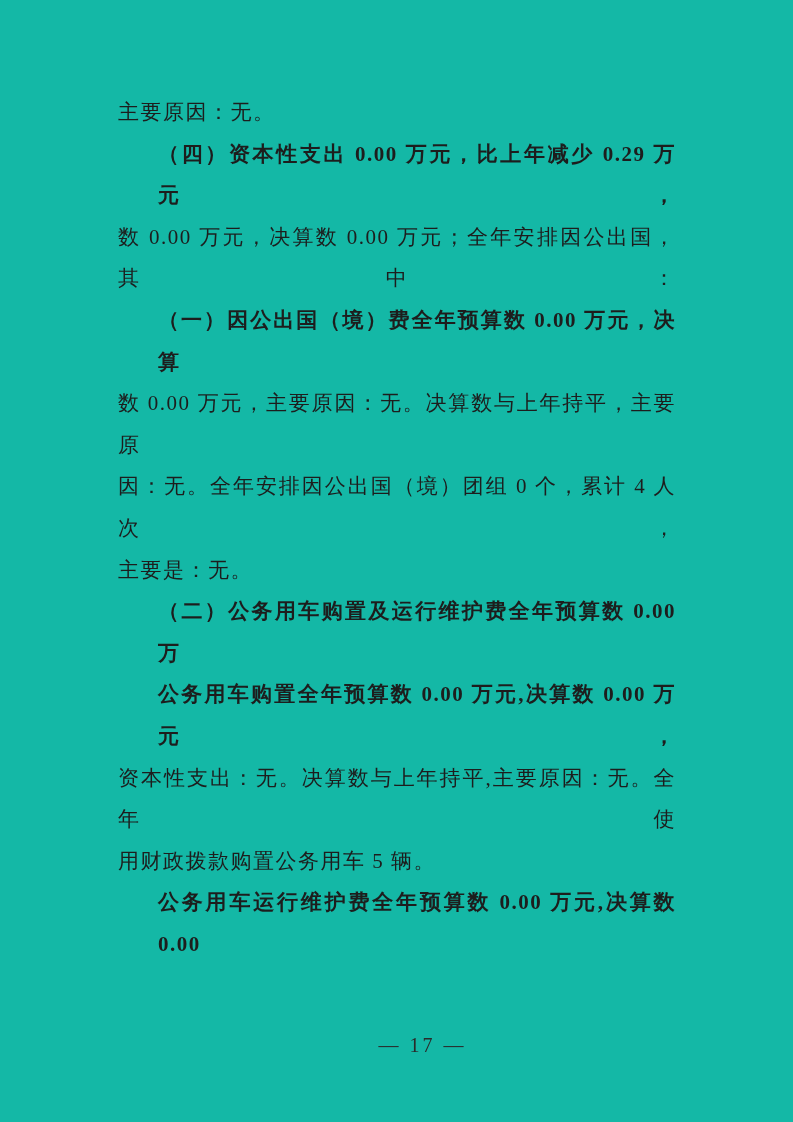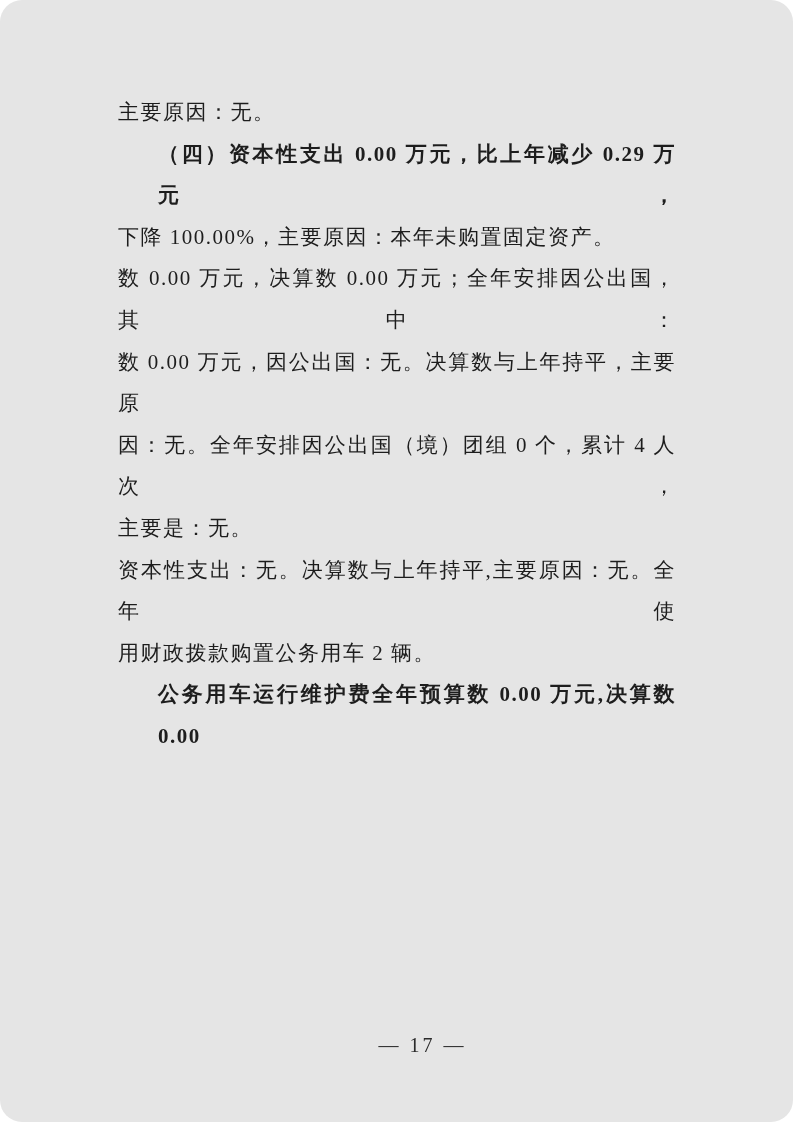--- a/index.html
+++ b/index.html
@@ -4,25 +4,24 @@
 <style>
   html, body {
     margin: 0;
     padding: 0;
     background: #ffffff;
   }
   .page {
     position: relative;
     width: 793px;
     height: 1122px;
-    background: #e5e5e5;
+    background: #14b8a6;
     overflow: hidden;
     color: #1d1d1d;
     font-family: "Liberation Serif", "DejaVu Serif", serif;
-    border-radius: 22px;
   }
   .doc {
     position: absolute;
     left: 118px;
     top: 92px;
     width: 558px;
     font-size: 21px;
     line-height: 41.6px;
     letter-spacing: 1.5px;
   }
@@ -55,23 +54,25 @@
     padding-left: 18px;
   }
 </style>
 </head>
 <body>
 
 <div class="page">
   <div class="doc">
       <div class="line">主要原因：无。</div>
       <div class="line indent just">（四）资本性支出 0.00 万元，比上年减少 0.29 万元，</div>
-      <div class="line">下降 100.00%，主要原因：本年未购置固定资产。</div>
       <div class="line just">数 0.00 万元，决算数 0.00 万元；全年安排因公出国，其中：</div>
-      <div class="line just">数 0.00 万元，因公出国：无。决算数与上年持平，主要原</div>
+      <div class="line indent just">（一）因公出国（境）费全年预算数 0.00 万元，决算</div>
+      <div class="line just">数 0.00 万元，主要原因：无。决算数与上年持平，主要原</div>
       <div class="line just">因：无。全年安排因公出国（境）团组 0 个，累计 4 人次，</div>
       <div class="line">主要是：无。</div>
+      <div class="line indent just">（二）公务用车购置及运行维护费全年预算数 0.00 万</div>
+      <div class="line indent just">公务用车购置全年预算数 0.00 万元,决算数 0.00 万元，</div>
       <div class="line just">资本性支出：无。决算数与上年持平,主要原因：无。全年使</div>
-      <div class="line">用财政拨款购置公务用车 2 辆。</div>
+      <div class="line">用财政拨款购置公务用车 5 辆。</div>
       <div class="line indent just">公务用车运行维护费全年预算数 0.00 万元,决算数 0.00</div>
     </div>
   <div class="page-number">— 17 —</div>
 </div>
 
 </body></html>

